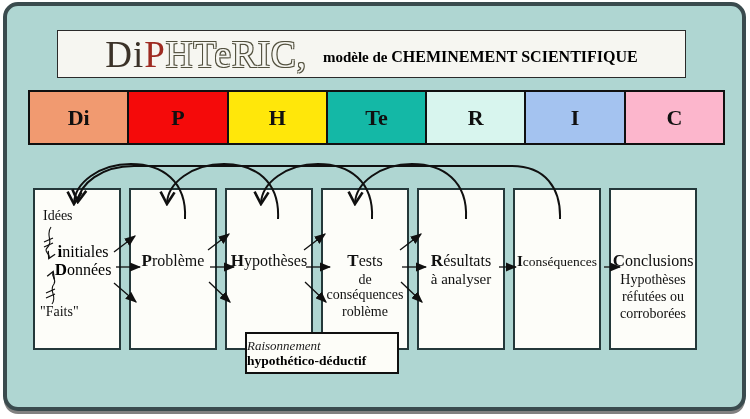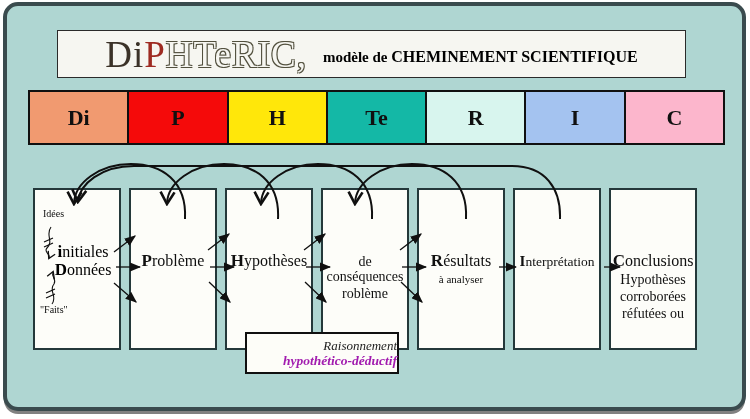--- a/index.html
+++ b/index.html
@@ -18,31 +18,31 @@
   .band-cell{flex:1;display:flex;align-items:center;justify-content:center;
              font-size:22px;font-weight:bold;color:#101010;border-right:2px solid #101010;}
   .band-cell:last-child{border-right:none;}
   .stage-box{position:absolute;top:188px;width:88px;height:162px;background:#FDFDF9;border:2px solid #24383A;box-sizing:border-box;}
   .stage-content{position:absolute;left:0;right:0;top:62px;text-align:center;}
   .stage-label{font-size:16px;line-height:18px;color:#101010;white-space:nowrap;}
   .stage-label .ini{font-weight:bold;font-size:17px;}
   .stage-label.small-label{font-size:13.5px;}
   .stage-label.small-label .ini{font-size:15px;}
   .stage-sub{font-size:14px;line-height:15px;color:#101010;margin-top:2px;}
-  .stage-sub.analyser{font-size:11px;}
-  .stage-note{position:absolute;font-size:10px;color:#101010;white-space:nowrap;}
+  .stage-sub.analyser{font-size:15px;}
+  .stage-note{position:absolute;font-size:14px;color:#101010;white-space:nowrap;}
   .note-idees{left:8px;top:18px;}
   .note-faits{left:5px;top:114px;}
   .donnees-block{position:absolute;left:0;right:0;top:53px;text-align:center;padding-left:12px;}
   .donnees-block .line{font-size:16px;line-height:18px;white-space:nowrap;}
   .donnees-block .ini{font-weight:bold;font-size:17px;}
   .reasoning-box{position:absolute;left:245px;top:332px;width:150px;height:38px;background:#FDFDF8;
-                 border:2px solid #101010;display:flex;flex-direction:column;align-items:flex-end;justify-content:center;z-index:6;}
+                 border:2px solid #101010;display:flex;flex-direction:column;align-items:flex-start;justify-content:center;z-index:6;}
   .reasoning-line1{font-style:italic;font-size:13px;line-height:15px;color:#1a1a1a;}
-  .reasoning-line2{font-style:italic;font-weight:bold;font-size:13.5px;line-height:16px;color:#a21caf;}
+  .reasoning-line2{font-weight:bold;font-size:13.5px;line-height:16px;color:#000000;}
   .overlay{position:absolute;left:0;top:0;width:750px;height:419px;z-index:5;pointer-events:none;}
 </style>
 </head>
 <body>
 
 <div class="stage-wrap">
   <div class="frame"></div>
 
   <div class="title-box">
     <div class="t-diph"><span class="t-di">Di</span><span class="t-p">P</span><span class="t-outline">HTeRIC,</span></div>
@@ -75,44 +75,45 @@
   </div>
 
   <div class="stage-box" style="left:225px;">
     <div class="stage-content">
       <div class="stage-label"><span class="ini">H</span><span>ypothèses</span></div>
     </div>
   </div>
 
   <div class="stage-box" style="left:321px;">
     <div class="stage-content">
+      <div class="stage-label"><span class="ini">T</span><span>ests</span></div>
       <div class="stage-sub">de conséquences</div>
       <div class="stage-sub">roblème</div>
     </div>
   </div>
 
   <div class="stage-box" style="left:417px;">
     <div class="stage-content">
       <div class="stage-label"><span class="ini">R</span><span>ésultats</span></div>
       <div class="stage-sub analyser">à analyser</div>
     </div>
   </div>
 
   <div class="stage-box" style="left:513px;">
     <div class="stage-content">
-      <div class="stage-label small-label"><span class="ini">I</span><span>nterprétation</span></div>
+      <div class="stage-label small-label"><span class="ini">I</span><span>conséquences</span></div>
     </div>
   </div>
 
   <div class="stage-box" style="left:609px;text-decoration:underline;">
     <div class="stage-content">
       <div class="stage-label"><span class="ini">C</span><span>onclusions</span></div>
       <div class="stage-sub">Hypothèses</div>
+      <div class="stage-sub">réfutées ou</div>
       <div class="stage-sub">corroborées</div>
-      <div class="stage-sub">réfutées ou</div>
     </div>
   </div>
 
   <div class="reasoning-box">
     <div class="reasoning-line1">Raisonnement</div>
     <div class="reasoning-line2">hypothético-déductif</div>
   </div>
 
   <svg class="overlay" viewBox="0 0 750 419">
     <defs>

